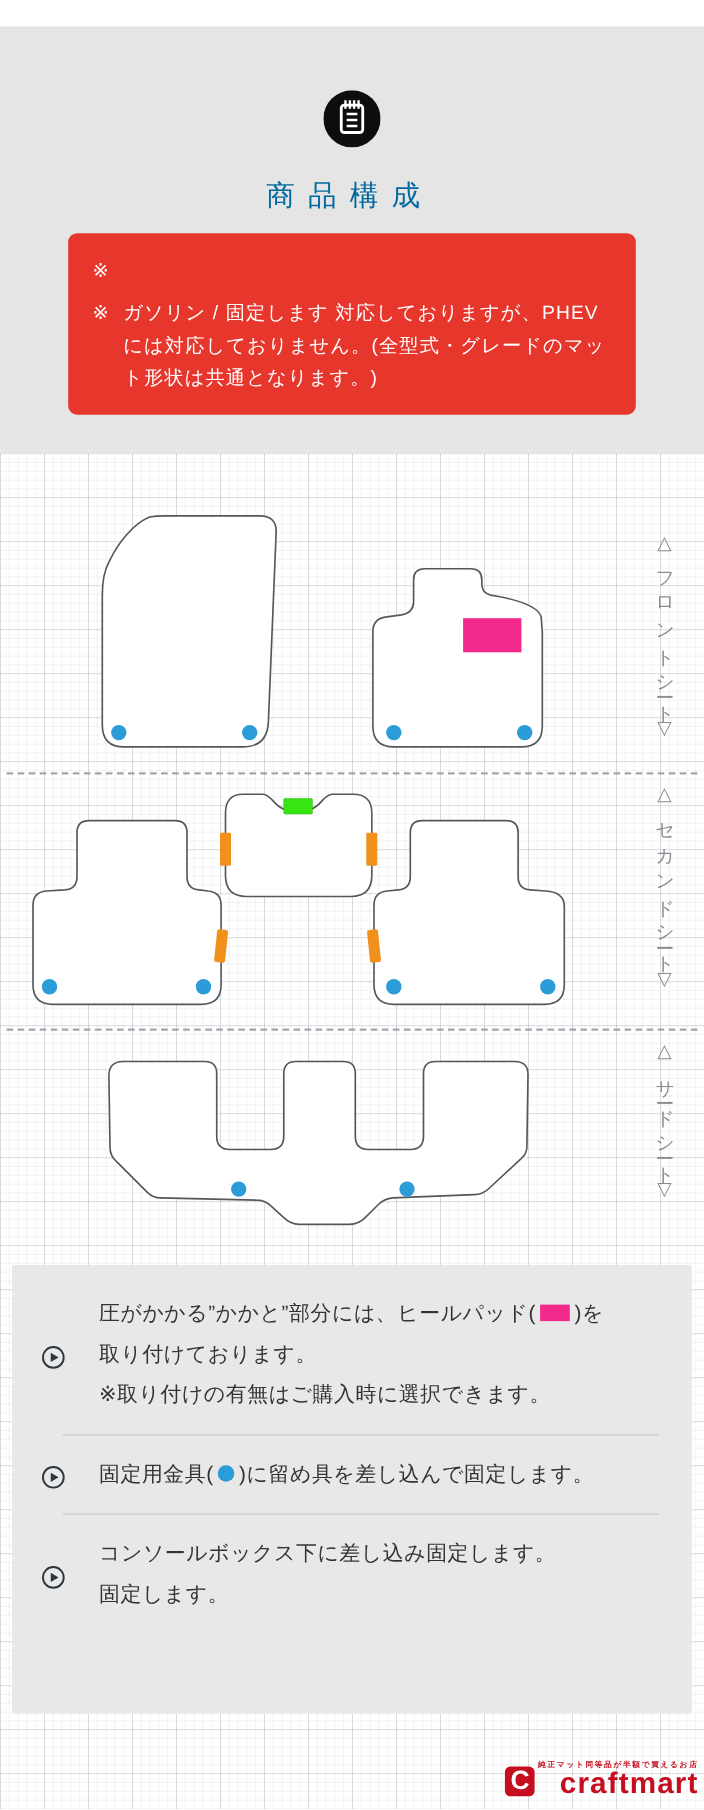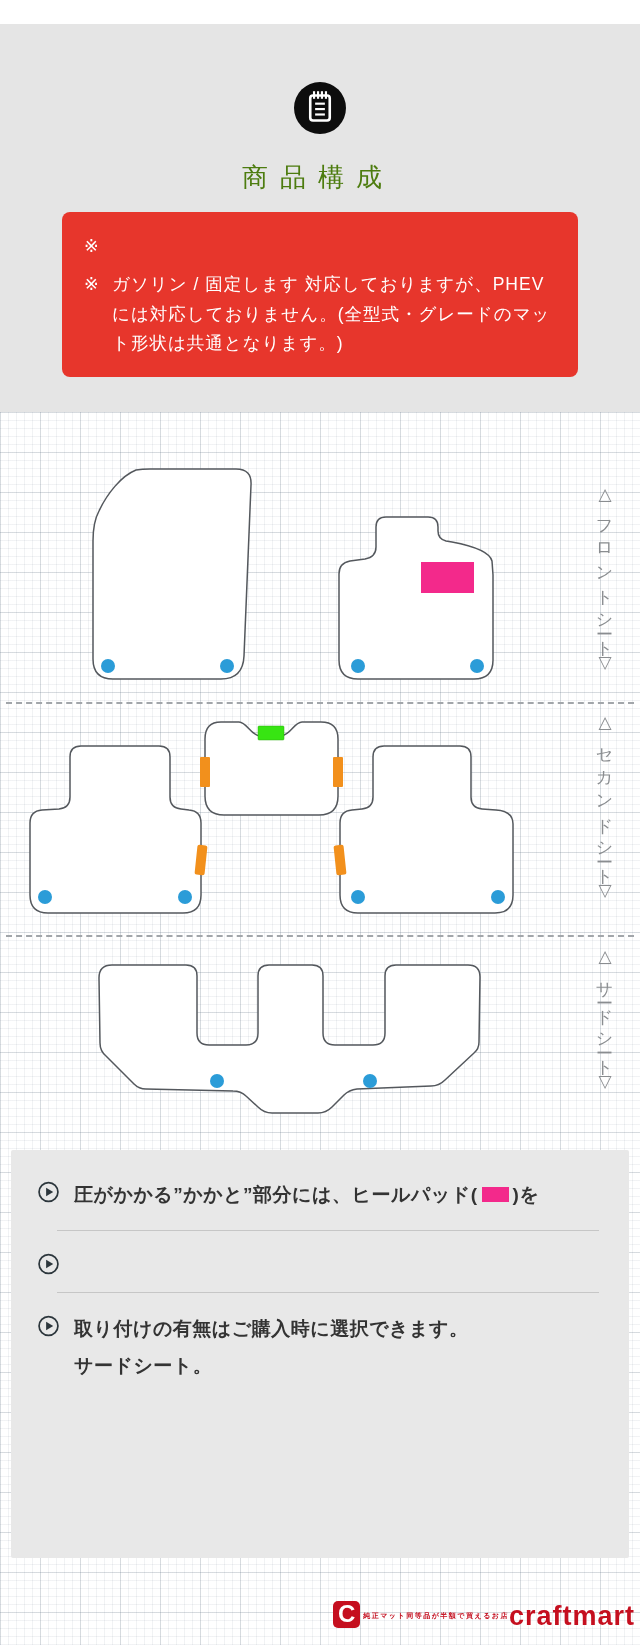--- a/index.html
+++ b/index.html
@@ -3,21 +3,21 @@
 <meta charset="utf-8">
 <style>
   html,body{margin:0;padding:0;background:#fff;}
   *{box-sizing:border-box;font-family:"Liberation Sans","DejaVu Sans",sans-serif;}
   #canvas{position:relative;width:640px;height:1645px;background:#fff;overflow:hidden;margin:0 auto;}
 
   
   .header{position:absolute;left:0;top:24px;width:640px;height:388px;background:var(--c-gray);}
   .badge{position:absolute;left:294px;top:58px;width:52px;height:52px;}
   .title{position:absolute;left:0;top:136px;width:636px;text-align:center;
-         font-size:26px;letter-spacing:12px;color:#4d7c0f;font-weight:500;}
+         font-size:26px;letter-spacing:12px;color:#0369a1;font-weight:500;}
   .notice{position:absolute;left:62px;top:188px;width:516px;min-height:162px;
           background:var(--c-red);border-radius:8px;padding:20px 20px 18px 22px;color:#fff;}
   .nrow{display:flex;gap:8px;font-size:17.5px;line-height:1.68;letter-spacing:1px;}
   .nrow + .nrow{margin-top:9px;}
   .nmark{flex:0 0 20px;}
 
   
   .gridarea{position:absolute;left:0;top:412px;width:640px;height:1233px;background:#fff;
     background-image:
       linear-gradient(to right, rgba(120,135,150,.22) 1px, transparent 1px),
@@ -31,37 +31,37 @@
   .tab{fill:var(--c-orange);}
   .plate{fill:var(--c-green);stroke:#2fae12;stroke-width:.5;}
   .pad{fill:var(--c-pink);}
   .dash{position:absolute;left:6px;width:628px;border-top:2px dashed #a2a6aa;height:0;}
   .vlabel{position:absolute;left:589px;width:30px;writing-mode:vertical-rl;text-orientation:upright;
           font-size:17px;line-height:30px;letter-spacing:4px;color:#8a8d90;text-align:center;}
 
   
   .legend{position:absolute;left:11px;top:1150px;width:618px;height:408px;background:#e8e8e8;
           padding:26px 18px 0 24px;border-radius:2px;}
-  .lrow{display:flex;gap:12px;align-items:flex-start;font-weight:bold;}
+  .lrow{display:flex;gap:28px;align-items:center;}
   .licon{flex:0 0 27px;padding-top:5px;}
   .ltext{font-size:19px;line-height:37px;color:#333;letter-spacing:.5px;}
   .ldiv{border-top:1px solid #c6c6c6;margin:17px 12px 17px 22px;height:0;}
   .p2{margin-top:9px;}
   .sw{display:inline-block;vertical-align:-1px;margin:0 4px;}
   .sw-pink{width:27px;height:15px;background:var(--c-pink);}
   .sw-blue{width:15px;height:15px;border-radius:50%;background:var(--c-blue);}
   .sw-green{width:25px;height:13px;background:var(--c-green);}
   .sw-orange{width:28px;height:15px;background:var(--c-orange);}
 
   
   .logo{position:absolute;right:5px;top:1601px;display:flex;align-items:flex-end;gap:3px;cursor:pointer;}
   .logo-sq{width:27px;height:27px;background:var(--c-logored);border-radius:5px;position:relative;}
   .logo-sq span{position:absolute;left:0;top:-1px;width:27px;text-align:center;color:#fff;
                 font-size:24px;font-weight:800;}
-  .logo-col{display:flex;flex-direction:row;align-items:center;}
+  .logo-col{display:flex;flex-direction:column;align-items:flex-end;}
   .tagline{font-size:7px;color:var(--c-logored);letter-spacing:1.5px;white-space:nowrap;
            font-weight:700;line-height:8px;}
   .brand{font-size:27px;font-weight:800;color:var(--c-logored);letter-spacing:1px;line-height:24px;}
 </style>
 </head>
 <body>
 
 <div id="canvas">
 
   <div class="header">
@@ -134,42 +134,47 @@
 
   <div class="legend">
 
     <div class="lrow">
       <svg class="licon" width="27" height="27" viewBox="0 0 28 28">
         <circle cx="14" cy="14" r="12" fill="none" stroke="#2c363c" stroke-width="2.2"></circle>
         <path d="M 11 8.7 L 20 14 L 11 19.3 Z" fill="#2c363c"></path>
       </svg>
       <div class="ltext">
         <div><span>圧がかかる”かかと”部分には、ヒールパッド(</span><span class="sw sw-pink"></span><span>)を</span></div>
+        <div>取り付けております。</div>
+        <div>※取り付けの有無はご購入時に選択できます。</div>
       </div>
     </div>
 
     <div class="ldiv"></div>
 
     <div class="lrow">
       <svg class="licon" width="27" height="27" viewBox="0 0 28 28">
         <circle cx="14" cy="14" r="12" fill="none" stroke="#2c363c" stroke-width="2.2"></circle>
         <path d="M 11 8.7 L 20 14 L 11 19.3 Z" fill="#2c363c"></path>
       </svg>
+      <div class="ltext">
+        <div><span>固定用金具(</span><span class="sw sw-blue"></span><span>)に留め具を差し込んで固定します。</span></div>
+      </div>
     </div>
 
     <div class="ldiv"></div>
 
     <div class="lrow">
       <svg class="licon" width="27" height="27" viewBox="0 0 28 28">
         <circle cx="14" cy="14" r="12" fill="none" stroke="#2c363c" stroke-width="2.2"></circle>
         <path d="M 11 8.7 L 20 14 L 11 19.3 Z" fill="#2c363c"></path>
       </svg>
       <div class="ltext">
-        <div>取り付けの有無はご購入時に選択できます。</div>
-        <div>サードシート。</div>
+        <div>コンソールボックス下に差し込み固定します。</div>
+        <div>固定します。</div>
       </div>
     </div>
   </div>
 
   <div class="logo">
     <div class="logo-sq">
       <span>C</span>
     </div>
     <div class="logo-col">
       <div class="tagline">純正マット同等品が半額で買えるお店</div>

